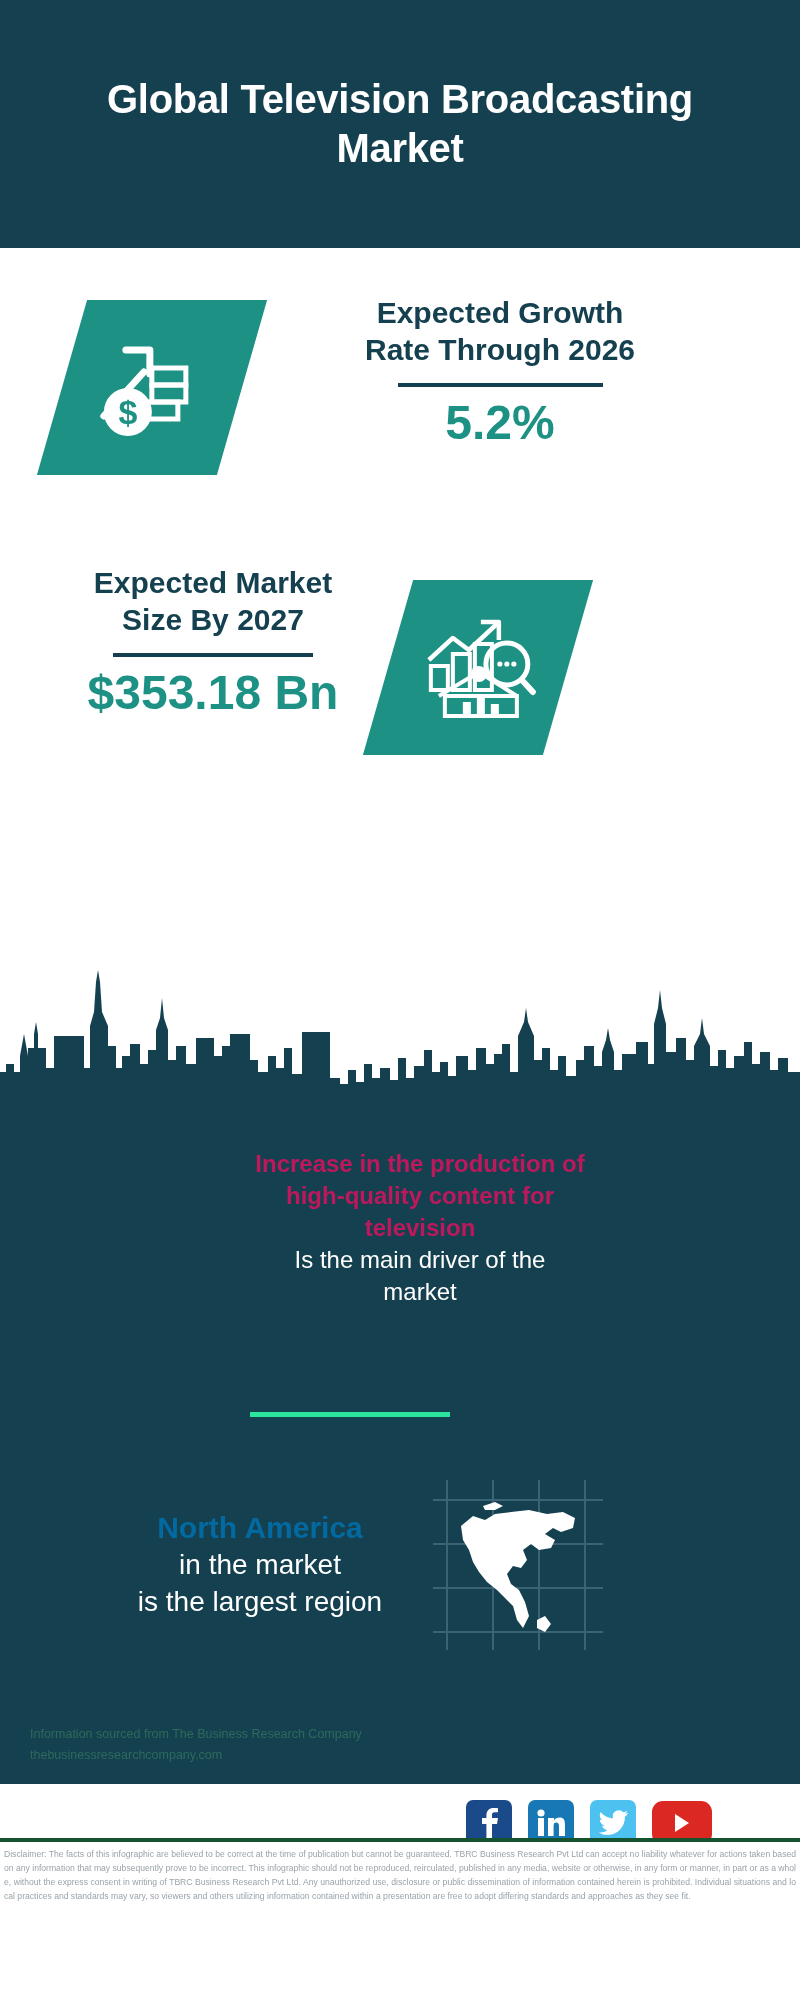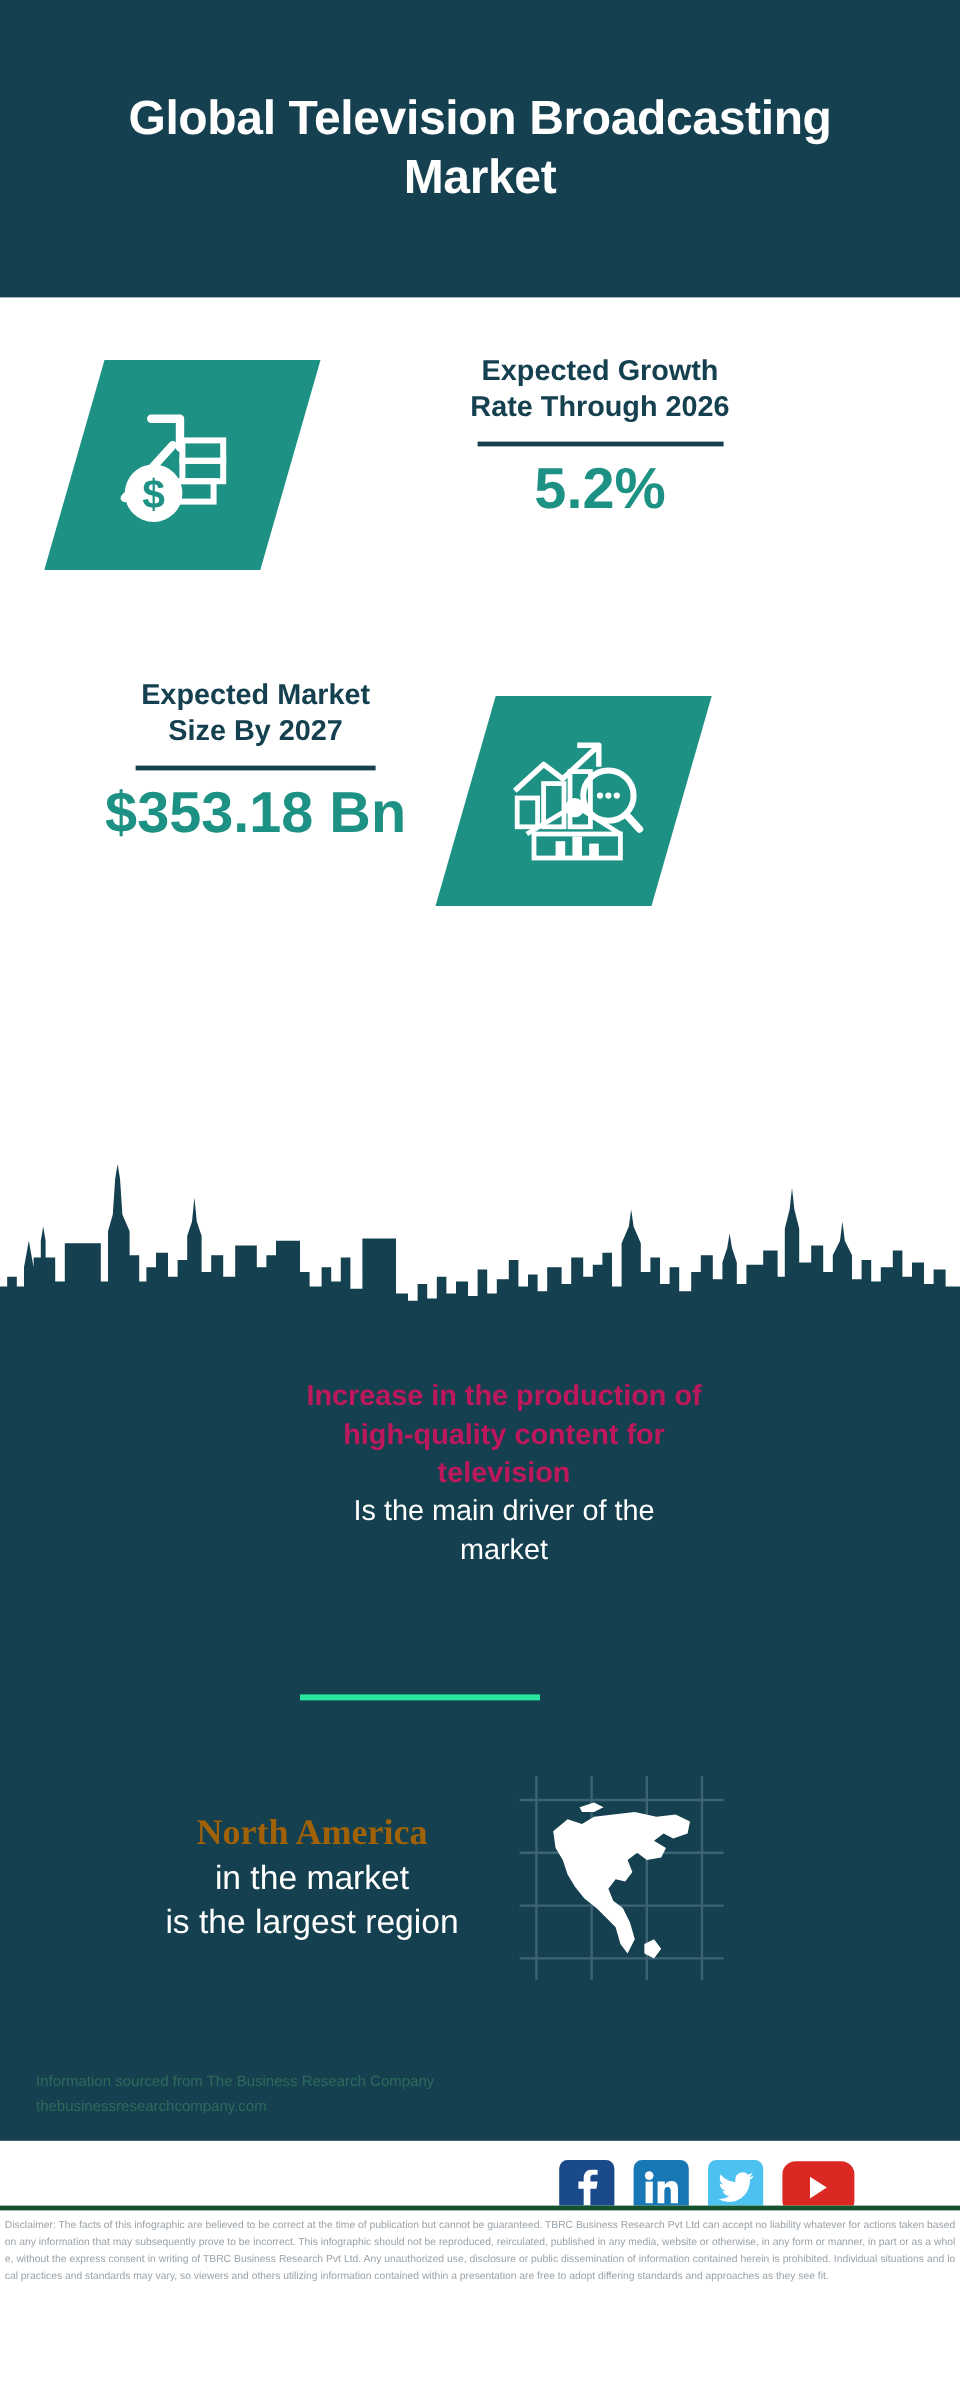--- a/index.html
+++ b/index.html
@@ -43,21 +43,21 @@
   .stat1-text {
     position:absolute; left:280px; top:295px; width:440px; text-align:center;
   }
   
   .stat2-icon { left:388px; top:580px; width:180px; height:175px; }
   .stat2-text {
     position:absolute; left:48px; top:565px; width:330px; text-align:center;
   }
 
   .stat-label {
-    color:#15404f; font-size:24px; font-weight:bold; line-height:1.23;
+    color:#15404f; font-size:30px; font-weight:bold; line-height:1.23;
   }
   .stat-rule {
     height:4px; background:#15404f; margin:14px auto 10px auto;
   }
   .stat-rule.w1 { width:205px; }
   .stat-rule.w2 { width:200px; }
   .stat-value {
     color:#1d9184; font-size:48px; font-weight:bold; line-height:1.1;
   }
 
@@ -85,21 +85,21 @@
   .mid-divider {
     position:absolute; left:250px; top:1412px; width:200px; height:5px;
     background:#2ae59e;
   }
 
   
   .region-text {
     position:absolute; left:60px; top:1508px; width:400px; text-align:center;
   }
   .region-name {
-    color:#a16207; font-size:30px; font-weight:bold; line-height:1.3;font-family:Liberation Serif, serif;
+    color:#0369a1; font-size:30px; font-weight:bold; line-height:1.3;
   }
   .region-sub {
     color:#ffffff; font-size:28px; font-weight:normal; line-height:1.32;
   }
   .region-map { position:absolute; left:425px; top:1470px; width:185px; height:190px; }
 
   
   .footer {
     position:absolute; left:0; top:1780px; width:800px; height:100px;
     background:#ffffff; border-top:4px solid #15404f;

